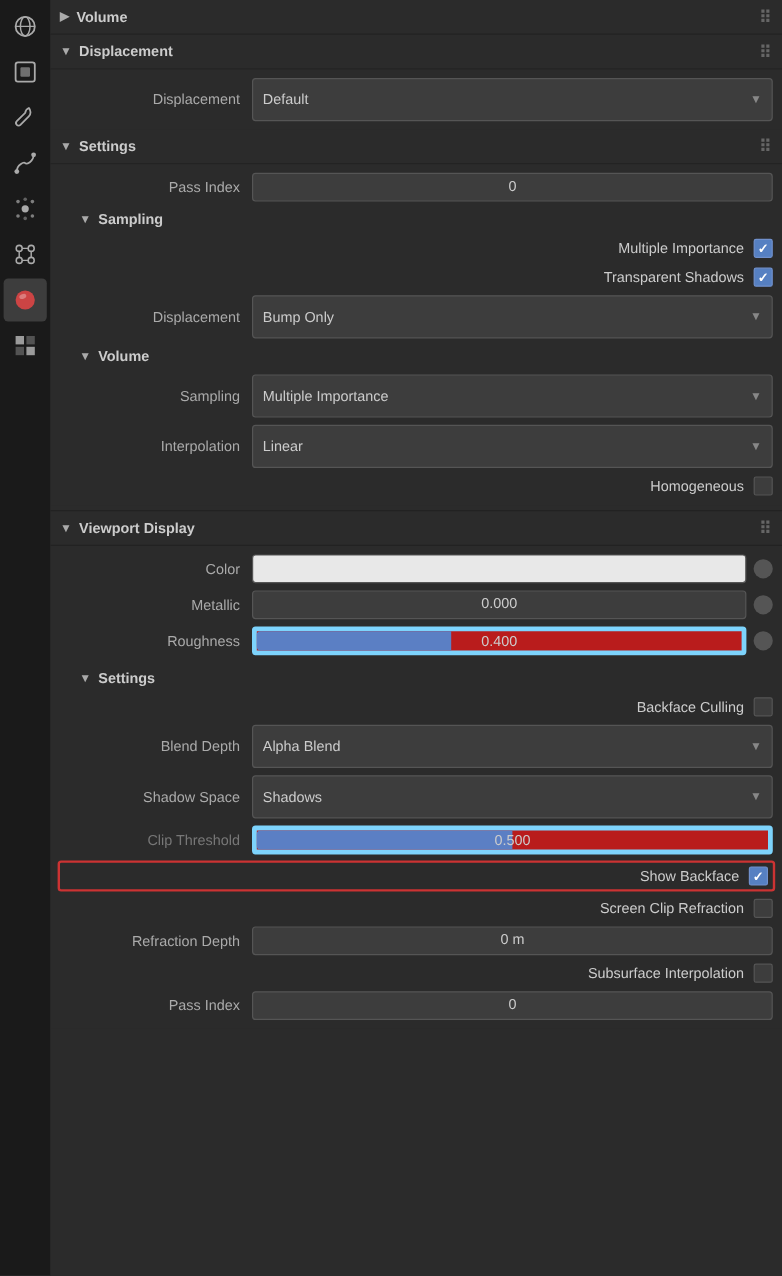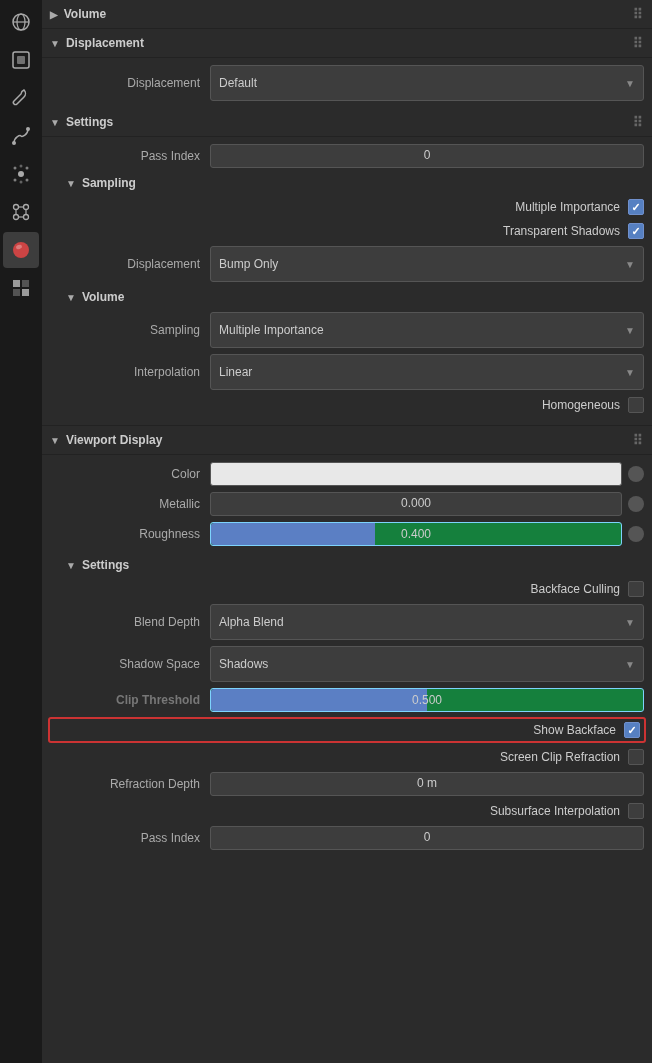--- a/index.html
+++ b/index.html
@@ -172,22 +172,22 @@
       background: #e8e8e8;
       border-radius: 3px;
       border: 1px solid #555;
       cursor: pointer;
     }
 
     
     .slider-container {
       width: 100%;
       height: 24px;
-      background: #15803d;
-      border: 1px solid #7dd3fc;
+      background: #b91c1c;
+      border: 4px solid #7dd3fc;
       border-radius: 3px;
       position: relative;
       display: flex;
       align-items: center;
       cursor: pointer;
     }
     .slider-fill {
       position: absolute;
       left: 0;
       top: 0;
@@ -241,21 +241,20 @@
       margin: 2px 6px;
       padding: 0 4px;
       display: flex;
       align-items: center;
       justify-content: flex-end;
       min-height: 26px;
     }
 
     .greyed-label {
       color: #777777;
-      font-weight: bold;
     }
 
     
     .clip-row .prop-label {
       color: #777;
     }
   </style>
 </head>
 <body>
 

